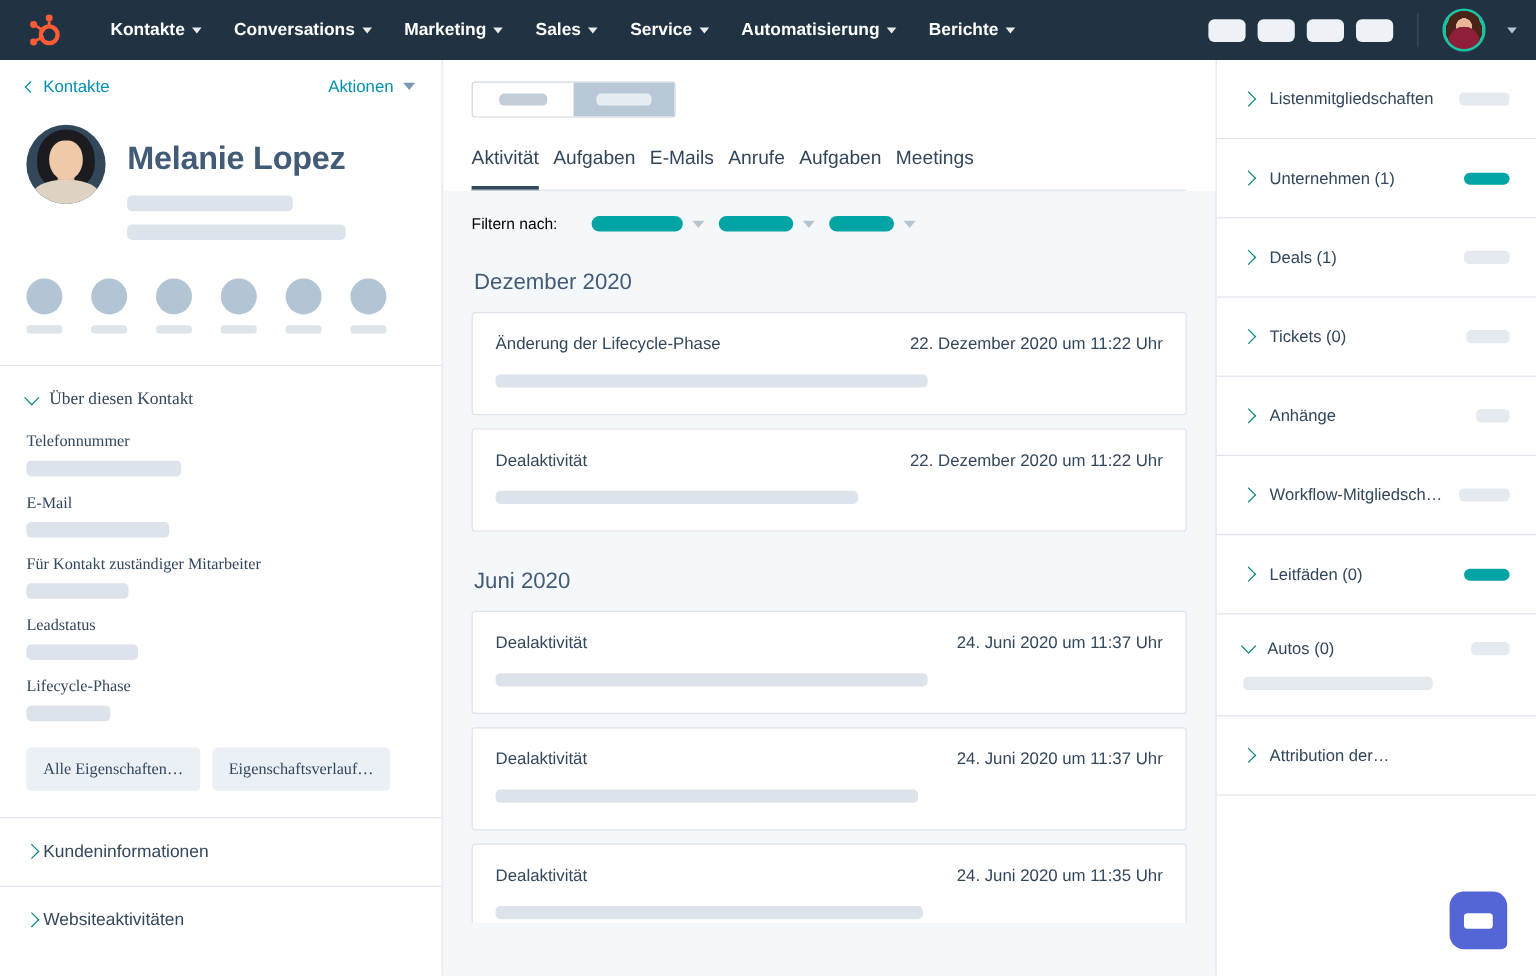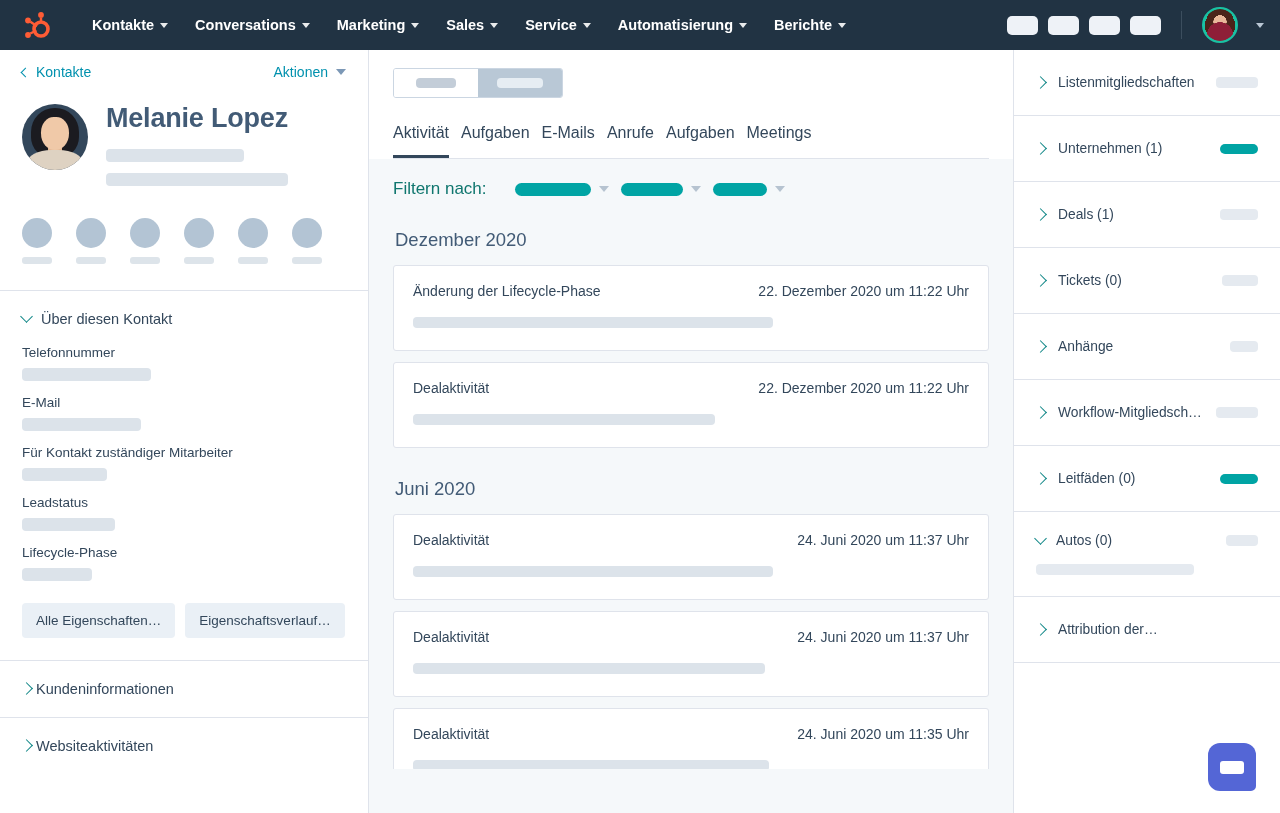--- a/index.html
+++ b/index.html
@@ -126,21 +126,21 @@
   }
   .hero-meta { display: flex; flex-direction: column; gap: 11px; }
 
   .quick-actions { display: flex; gap: 24px; margin-top: 32px; padding-bottom: 26px; }
   .qa { display: flex; flex-direction: column; align-items: center; gap: 9px; cursor: pointer; }
   .qa-circle { width: 30px; height: 30px; border-radius: 50%; background: #b3c4d4; }
   .qa-bar { width: 30px; height: 7px; border-radius: 3px; background: #dde4ea; }
 
   .section-div { height: 1px; background: #dfe3eb; width: 100%; }
 
-  .prop-section { padding: 20px 22px 0 22px; }
+  .prop-section { padding: 20px 22px 0 22px; font-family: Liberation Serif, serif; }
   .collapse-head {
     display: flex; align-items: center; gap: 10px;
     color: #33475b; font-size: 14.5px; cursor: pointer; font-weight: 400;
   }
   .chev-dn {
     width: 9px; height: 9px; border-right: 1.9px solid #0b8484;
     border-bottom: 1.9px solid #0b8484; transform: rotate(45deg);
     margin-bottom: 4px; flex: 0 0 auto;
   }
   .chev-rt {
@@ -196,21 +196,21 @@
   .tabs { display: flex; gap: 12px; margin-top: 26px; position: relative; }
   .tab {
     font-size: 16px; color: #33475b; padding-bottom: 13px;
     cursor: pointer; white-space: nowrap;
   }
   .tab.active { color: #33475b; border-bottom: 4px solid #33475b; font-weight: 400; }
   .tab-underline { position: absolute; left: 0; right: 0; bottom: 0; height: 1px; background: #dfe3eb; }
 
   .center-body { padding: 20px 24px 0 24px; height: 610px; overflow: hidden; }
   .filter-row { display: flex; align-items: center; gap: 12px; }
-  .filter-label { font-size: 17px; color: #0f766e; margin-right: 16px; }
+  .filter-label { font-size: 13px; color: #000000; margin-right: 16px; }
   .filter-group { display: flex; align-items: center; gap: 8px; cursor: pointer; }
   .filter-tri {
     width: 0; height: 0; border-left: 5px solid transparent;
     border-right: 5px solid transparent; border-top: 6px solid #b6c3d0;
   }
 
   .month-head {
     font-size: 18.5px; color: #425b76; font-weight: 400;
     margin: 30px 0 14px 2px;
   }
@@ -323,21 +323,21 @@
         </div>
       </div>
 
       <div class="contact-hero">
         <div class="contact-photo">
           <span class="p-hair"></span>
           <span class="p-neck"></span>
           <span class="p-face"></span>
           <span class="p-body"></span>
         </div>
-        <div style="flex:1 1 auto;min-width:0;">
+        <div style="flex:1 1 auto;min-width:0;margin-top:14px;">
           <div class="contact-name">Melanie Lopez</div>
           <div class="hero-meta">
             <span class="ph" style="width:138px;height:13px;"></span>
             <span class="ph" style="width:182px;height:13px;"></span>
           </div>
         </div>
       </div>
 
       <div class="quick-actions">
         <div class="qa">

